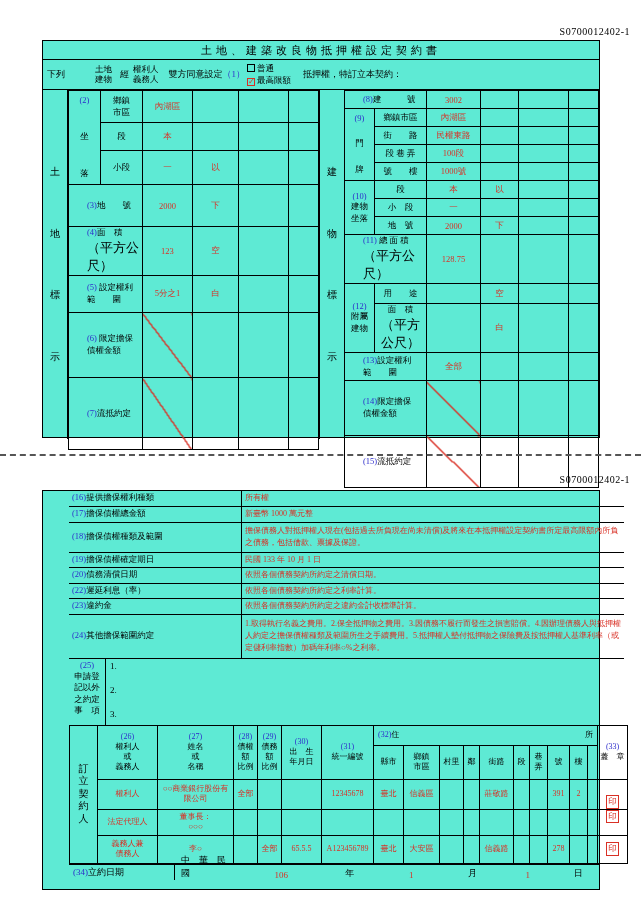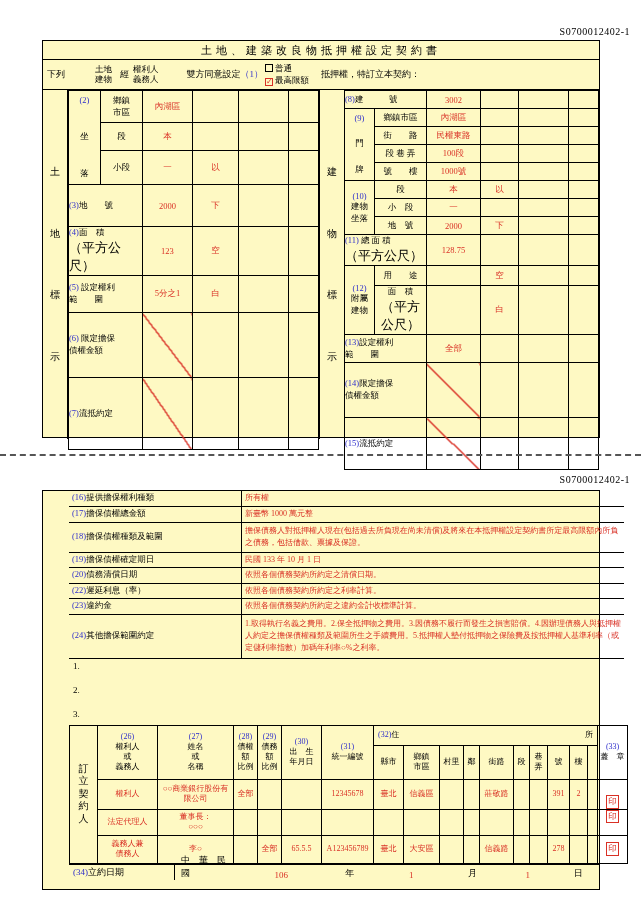--- a/index.html
+++ b/index.html
@@ -1,21 +1,21 @@
 <!DOCTYPE html>
 <html><head>
 <meta charset="utf-8">
 <style>
   html,body{margin:0;padding:0;background:#fff;}
   #page{position:relative;width:641px;height:902px;background:#fff;
         font-family:"Liberation Serif","DejaVu Serif",serif;font-size:9px;color:#000;}
   .docid{position:absolute;right:11px;font-size:10px;letter-spacing:.5px;}
   .docid.top{top:26px;}
   .docid.bot{top:474px;}
-  .frame{position:absolute;left:42px;width:558px;border:1.5px solid #000;box-sizing:border-box;background:#fef9c3;}
+  .frame{position:absolute;left:42px;width:558px;border:1.5px solid #000;box-sizing:border-box;background:#5eead4;}
   .top-frame{top:40px;height:398px;}
   .bot-frame{top:490px;height:400px;padding-left:26px;}
   .blue{color:#2d2dcb;}
   .red{color:#d93025;}
   .pre{white-space:pre-line;}
   .small{font-size:13px;}
   
   .title{height:18px;line-height:18px;text-align:center;font-size:11px;letter-spacing:4px;border-bottom:1px solid #000;}
   .preamble{height:30px;display:flex;align-items:center;border-bottom:1px solid #000;padding:0 4px;box-sizing:border-box;}
   .stack{display:inline-block;font-size:8.5px;line-height:1.15;text-align:center;white-space:pre-line;}
@@ -23,21 +23,21 @@
   .cb{display:inline-block;width:8px;height:8px;border:1px solid #000;margin-right:2px;vertical-align:-1px;box-sizing:border-box;font-size:8px;line-height:6px;text-align:center;}
   .cb.checked{border-color:#d93025;color:#d93025;}
   
   .main-grid{display:flex;height:349px;}
   .vstrip{width:26px;border-right:1px solid #000;display:flex;flex-direction:column;justify-content:space-evenly;align-items:center;font-size:10px;padding:28px 0;box-sizing:border-box;}
   .vstrip.last{border-left:1px solid #000;border-right:none;}
   table{border-collapse:collapse;table-layout:fixed;}
   td{border:1px solid #000;vertical-align:middle;padding:0 1px;overflow:hidden;}
   .left-table{width:250px;height:349px;}
   .right-table{width:256px;height:349px;font-size:8.5px;}
-  .lab{font-size:8.5px;text-align:left;padding-left:0;}
+  .lab{font-size:8.5px;text-align:left;padding-left:18px;}
   .labc{font-size:8.5px;text-align:center;}
   .colflex{display:flex;flex-direction:column;justify-content:space-between;align-items:center;height:100%;padding:4px 0;box-sizing:border-box;}
   .val{text-align:center;color:#d93025;font-size:8.5px;}
   .slash{background-image:linear-gradient(to top right,transparent calc(50% - .7px),#d93025 calc(50% - .7px),#d93025 calc(50% + .7px),transparent calc(50% + .7px));}
   
   .terms{width:555px;font-size:8.5px;}
   .terms td{border-left:none;}
   .terms td:last-child{border-right:none;}
   .terms tr:first-child td{border-top:none;}
   .tlabel{width:168px;padding-left:3px;}
@@ -70,21 +70,21 @@
   <div class="frame top-frame">
     <div class="title">土地、建築改良物抵押權設定契約書</div>
 
     <div class="preamble">
       <span>下列</span>
       <span class="stack" style="margin-left:30px">土地
 建物</span>
       <span style="margin-left:8px">經</span>
       <span class="stack" style="margin-left:4px">權利人
 義務人</span>
-      <span style="margin-left:28px">雙方同意設定</span>
+      <span style="margin-left:10px">雙方同意設定</span>
       <span class="blue">（1）</span>
       <span class="cbcol" style="margin-left:2px">
         <span style="display:block"><span class="cb"></span><span>普通</span></span>
         <span style="display:block"><span class="cb checked">✓</span><span>最高限額</span></span>
       </span>
       <span style="margin-left:12px">抵押權，特訂立本契約：</span>
     </div>
 
     <div class="main-grid">
 
@@ -366,20 +366,27 @@
             <td class="tval red">依照各個債務契約所約定之違約金計收標準計算。</td>
           </tr>
       <tr style="height:44px">
             <td class="tlabel"><span class="blue">(24)</span><span>其他擔保範圍約定</span></td>
             <td class="tval red">1.取得執行名義之費用。2.保全抵押物之費用。3.因債務不履行而發生之損害賠償。4.因辦理債務人與抵押權人約定之擔保債權種類及範圍所生之手續費用。5.抵押權人墊付抵押物之保險費及按抵押權人基準利率（或定儲利率指數）加碼年利率○%之利率。</td>
           </tr>
     </tbody>
       </table>
 
     <div class="r25">
+      <div class="r25-label">
+        <div class="blue">(25)</div>
+        <div class="pre">申請登
+記以外
+之約定
+事　項</div>
+      </div>
       <div class="r25-items">
         <div>1.</div>
         <div>2.</div>
         <div>3.</div>
       </div>
     </div>
 
     <table class="signers">
       <colgroup>
           <col style="width:28px">

